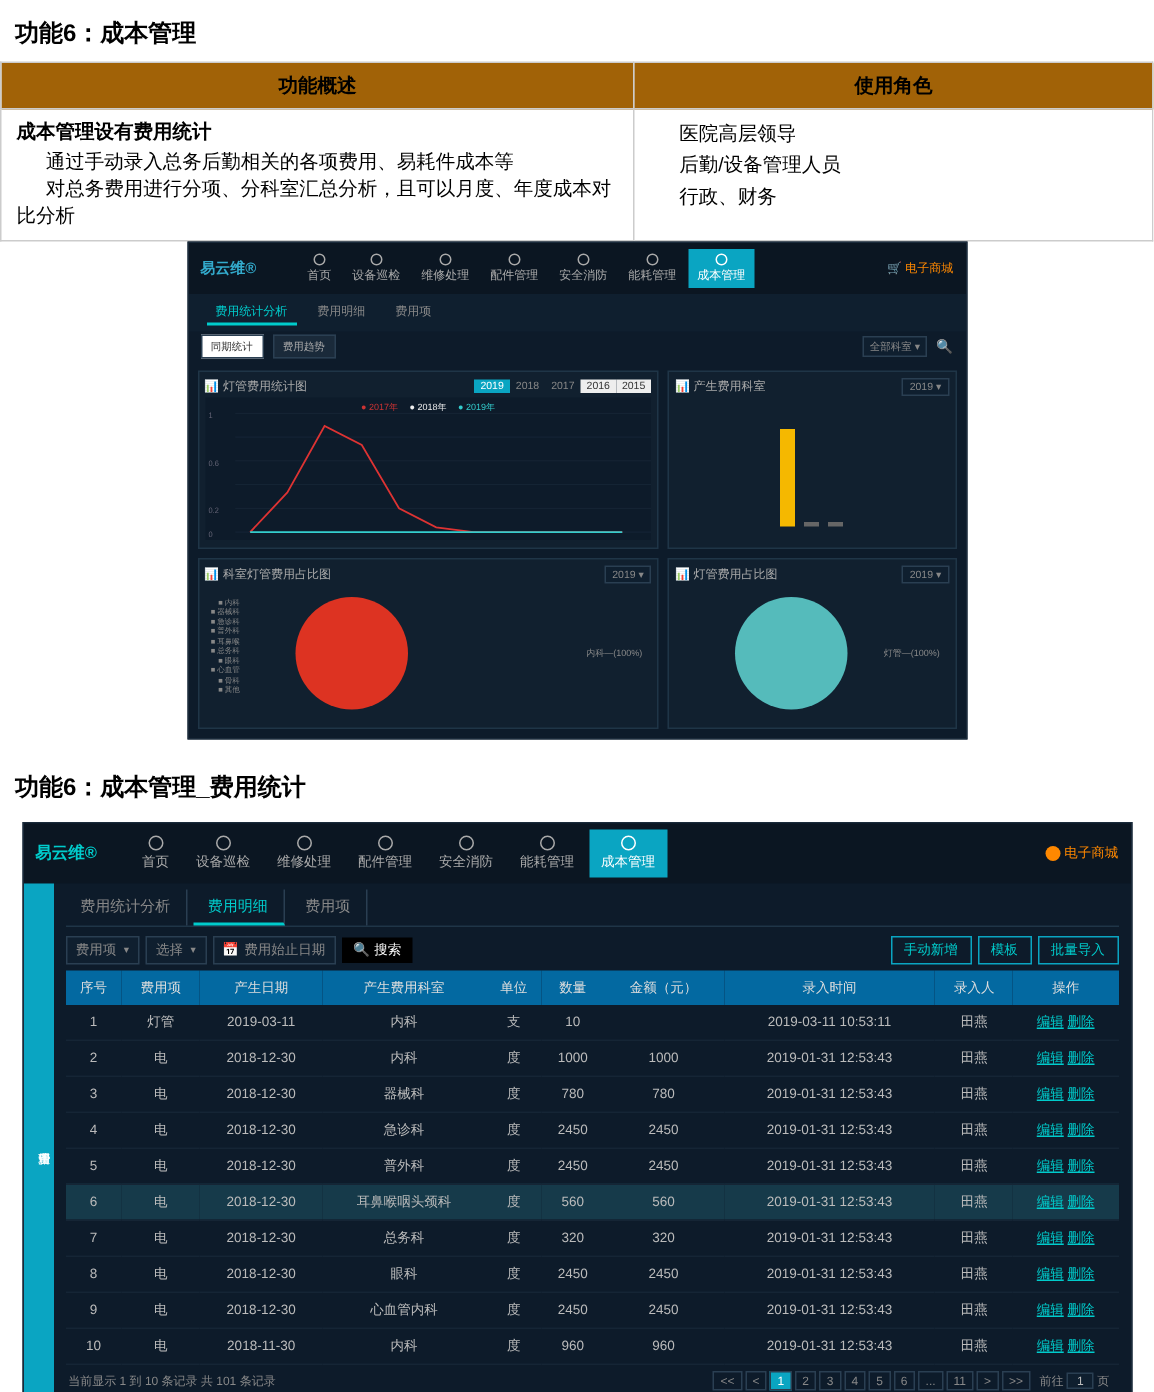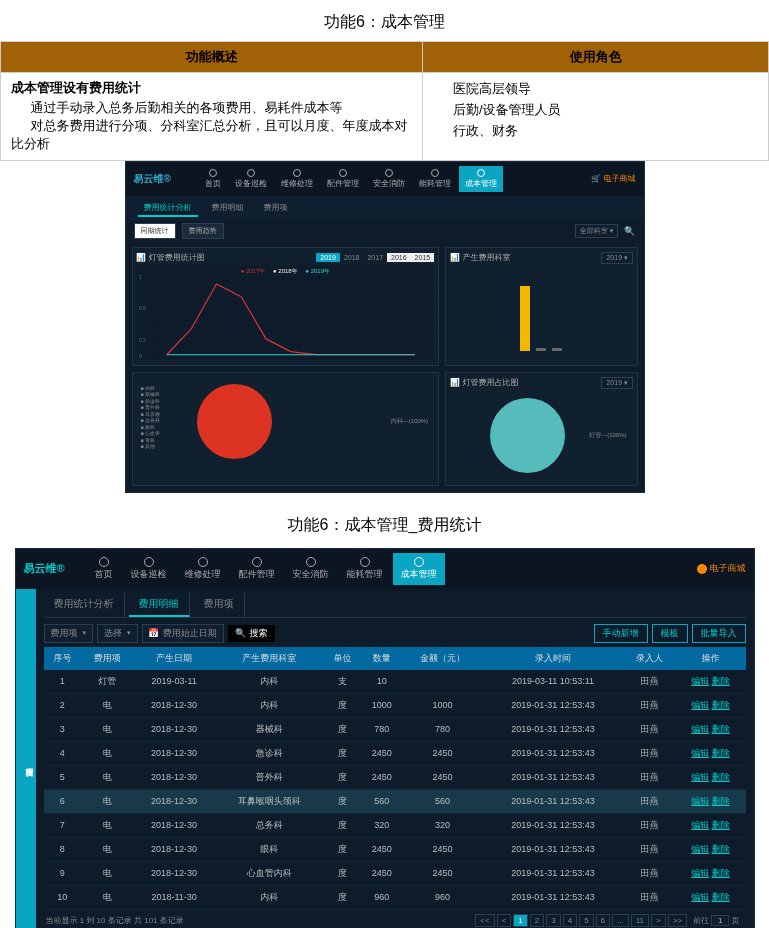--- a/index.html
+++ b/index.html
@@ -1,18 +1,18 @@
 <!DOCTYPE html>
 <html><head>
 <meta charset="utf-8">
 <style>
   * { box-sizing: border-box; margin: 0; padding: 0; }
   body { font-family: "Microsoft YaHei", Arial, sans-serif; background: #fff; width: 769px; font-size: 13px; color: #000; }
   
-  .section-title { font-weight: normal; font-size: 16px; padding: 12px 10px 8px 10px; text-align: center; }
+  .section-title { font-weight: bold; font-size: 16px; padding: 12px 10px 8px 10px; }
   
   .summary-table { width: 100%; border-collapse: collapse; }
   .summary-table th { font-weight: bold; border: 1px solid #ccc; padding: 6px; text-align: center; background: #a16207; }
   .summary-table td { border: 1px solid #ccc; padding: 6px 10px; vertical-align: top; }
   .summary-table td.left { width: 55%; }
   .summary-table td.right { width: 45%; }
   .subtitle { font-weight: bold; margin-bottom: 2px; }
   .paragraph { text-indent: 1.5em; line-height: 1.4; }
   .role-line { line-height: 1.6; text-indent: 1.5em;}
 
@@ -23,21 +23,21 @@
   .dash1 .topbar .spacer{flex:1;}
   .dash1 .topnav { display:flex; gap:2px; margin-left:20px;}
   .dash1 .topnav .navbtn { padding:3px 6px; color:#aaa; font-size:8px; display:flex; flex-direction:column; align-items:center; gap:1px;}
   .dash1 .topnav .navbtn.active{ background:#0aa5c2; color:#fff;}
   .dash1 .topnav .navbtn .nicon{ width:8px; height:8px; border-radius:50%; border:1px solid currentColor;}
   .dash1 .mall{ color:#f80; font-size:8px;}
   .dash1 .subtabs { display:flex; gap:8px; padding:4px 12px; background:#0f1f2f;}
   .dash1 .subtabs .st{ color:#888; padding:2px 6px; font-size:8px;}
   .dash1 .subtabs .st.active{ color:#0cc; border-bottom:2px solid #0cc;}
   
-  .dash1 .panels{ padding:6px; display:grid; grid-template-columns: 1.6fr 1fr; gap:6px; }
+  .dash1 .panels{ padding:6px; display:grid; grid-template-columns: 1.6fr 1fr; gap:6px;text-align:right; }
   .dash1 .panel{ background:#11202f; border:1px solid #1f3547; padding:4px; position:relative;}
   .dash1 .pheader{ display:flex; justify-content:space-between; align-items:center; margin-bottom:2px; font-size:8px; color:#aaa;}
   .dash1 .pheader .years{ display:flex;}
   .dash1 .pheader .years span{ padding:1px 4px; font-size:7px; color:#888;}
   .dash1 .pheader .years span.on{ background:#0aa5c2; color:#fff;}
   .dash1 .pheader .years span.light{ background:#eee; color:#333;}
   .dash1 .seldrop{ background:#0f1f2f; border:1px solid #2a3f52; padding:1px 4px; font-size:7px; color:#888;}
   
   .linechart{ height:95px; position:relative; background:#0d1b2a;}
   .linechart svg{width:100%; height:100%;}
@@ -196,20 +196,24 @@
         <span class="seldrop"><span>2019</span> ▾</span>
       </div>
       <div class="barchart">
         <div class="bar b1"></div>
           <div class="bar b2"></div>
           <div class="bar b3"></div>
       </div>
     </div>
 
     <div class="panel">
+      <div class="pheader">
+        <span>📊 <span>科室灯管费用占比图</span></span>
+        <span class="seldrop"><span>2019</span> ▾</span>
+      </div>
       <div class="piechart">
         <div class="pielabels">
           <div>■ 内科</div>
             <div>■ 器械科</div>
             <div>■ 急诊科</div>
             <div>■ 普外科</div>
             <div>■ 耳鼻喉</div>
             <div>■ 总务科</div>
             <div>■ 眼科</div>
             <div>■ 心血管</div>

